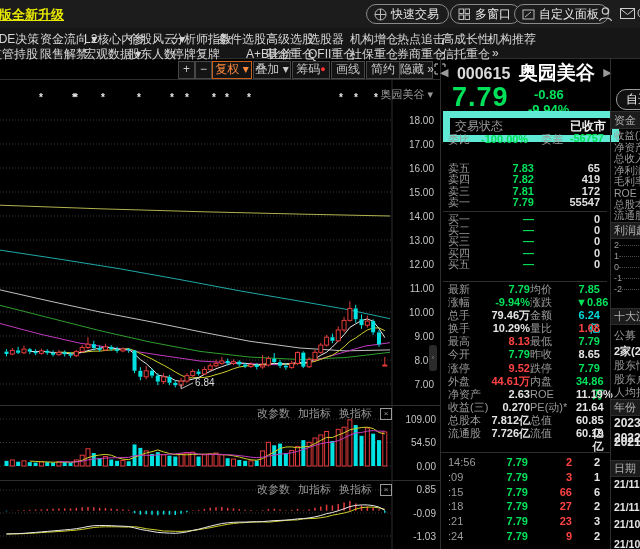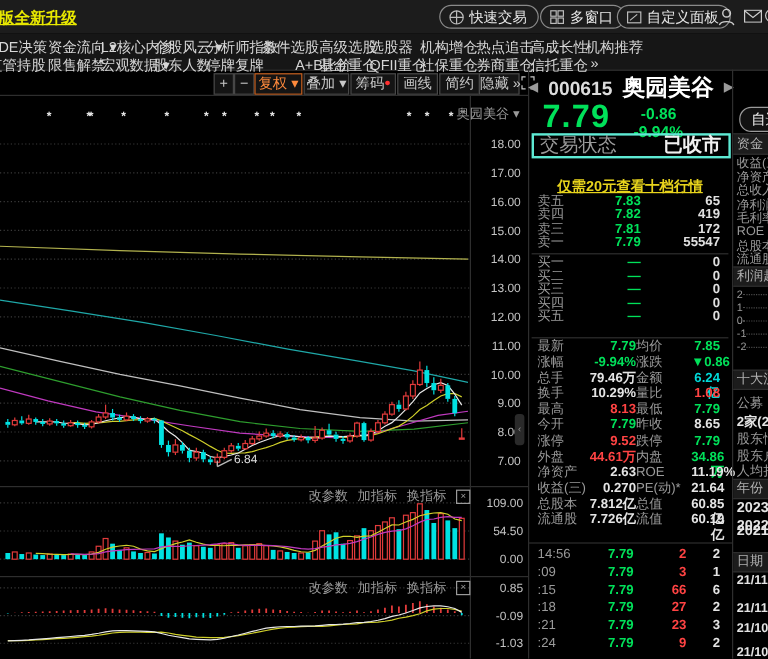--- a/index.html
+++ b/index.html
@@ -37,22 +37,22 @@
   .vline{position:absolute;width:0;border-left:1px solid #2e2e2e;}
   
   #rp-nav{position:absolute;left:440px;top:60px;width:170px;height:24px;text-align:center;
           white-space:nowrap;}
   #rp-nav .arr{color:#9a9a9a;font-size:11px;vertical-align:3px;}
   #rp-code{color:#dcdcdc;font-size:16px;font-weight:700;margin:0 4px;}
   #rp-name{color:#ffffff;font-size:19px;font-weight:700;margin-right:4px;}
   #rp-price{position:absolute;left:452px;top:82px;font-size:27px;font-weight:700;color:#00e15a;letter-spacing:1px;}
   #rp-chg{position:absolute;left:534px;top:87px;font-size:13px;font-weight:700;color:#00e15a;}
   #rp-pct{position:absolute;left:528px;top:102px;font-size:13px;font-weight:700;color:#00e15a;}
-  #rp-status{position:absolute;left:443px;top:111px;width:162px;height:17px;border:2px solid #5eead4;
-             font-size:16px;line-height:17px;}
+  #rp-status{position:absolute;left:443px;top:111px;width:162px;height:17px;border:7px solid #5eead4;
+             font-size:12px;line-height:17px;}
   #rp-status .lab{color:#9a9a9a;margin-left:5px;}
   #rp-status b{float:right;margin-right:6px;color:#f0f0f0;}
   #rp-weibi{position:absolute;left:448px;top:132px;width:156px;font-size:11px;white-space:nowrap;}
   #rp-weibi .lab{color:#9a9a9a;}
   #rp-link{position:absolute;left:440px;top:147px;width:170px;text-align:center;font-size:12px;
            font-weight:700;color:#e8d41c;text-decoration:underline;}
   .ob-row{display:grid;grid-template-columns:38px 48px auto;padding:0 10px 0 8px;height:11.4px;
           font-size:11px;line-height:11.4px;}
   .ob-row .lab{color:#9a9a9a;}
   .ob-row .pr{text-align:right;font-weight:700;}
@@ -604,21 +604,26 @@
     <span id="rp-name">奥园美谷</span>
     <span class="arr">▶</span>
   </div>
   <div id="rp-price">7.79</div>
   <div id="rp-chg">-0.86</div>
   <div id="rp-pct">-9.94%</div>
   <div id="rp-status">
     <span class="lab">交易状态</span>
     <b>已收市</b>
   </div>
-  <div id="rp-link">仅需20元查看十档行情</div>
+  <div id="rp-weibi">
+    <span class="lab">委比</span>
+    <span class="g num" style="margin-left:8px;">-100.00%</span>
+    <span class="lab" style="margin-left:10px;">委差</span>
+    <span class="g num" style="float:right;">-56757</span>
+  </div>
   <div id="order-book">
       <div class="ob-row">
         <span class="lab">卖五</span>
         <span class="pr g">7.83</span>
         <span class="vol">65</span>
       </div>
       <div class="ob-row">
         <span class="lab">卖四</span>
         <span class="pr g">7.82</span>
         <span class="vol">419</span>

